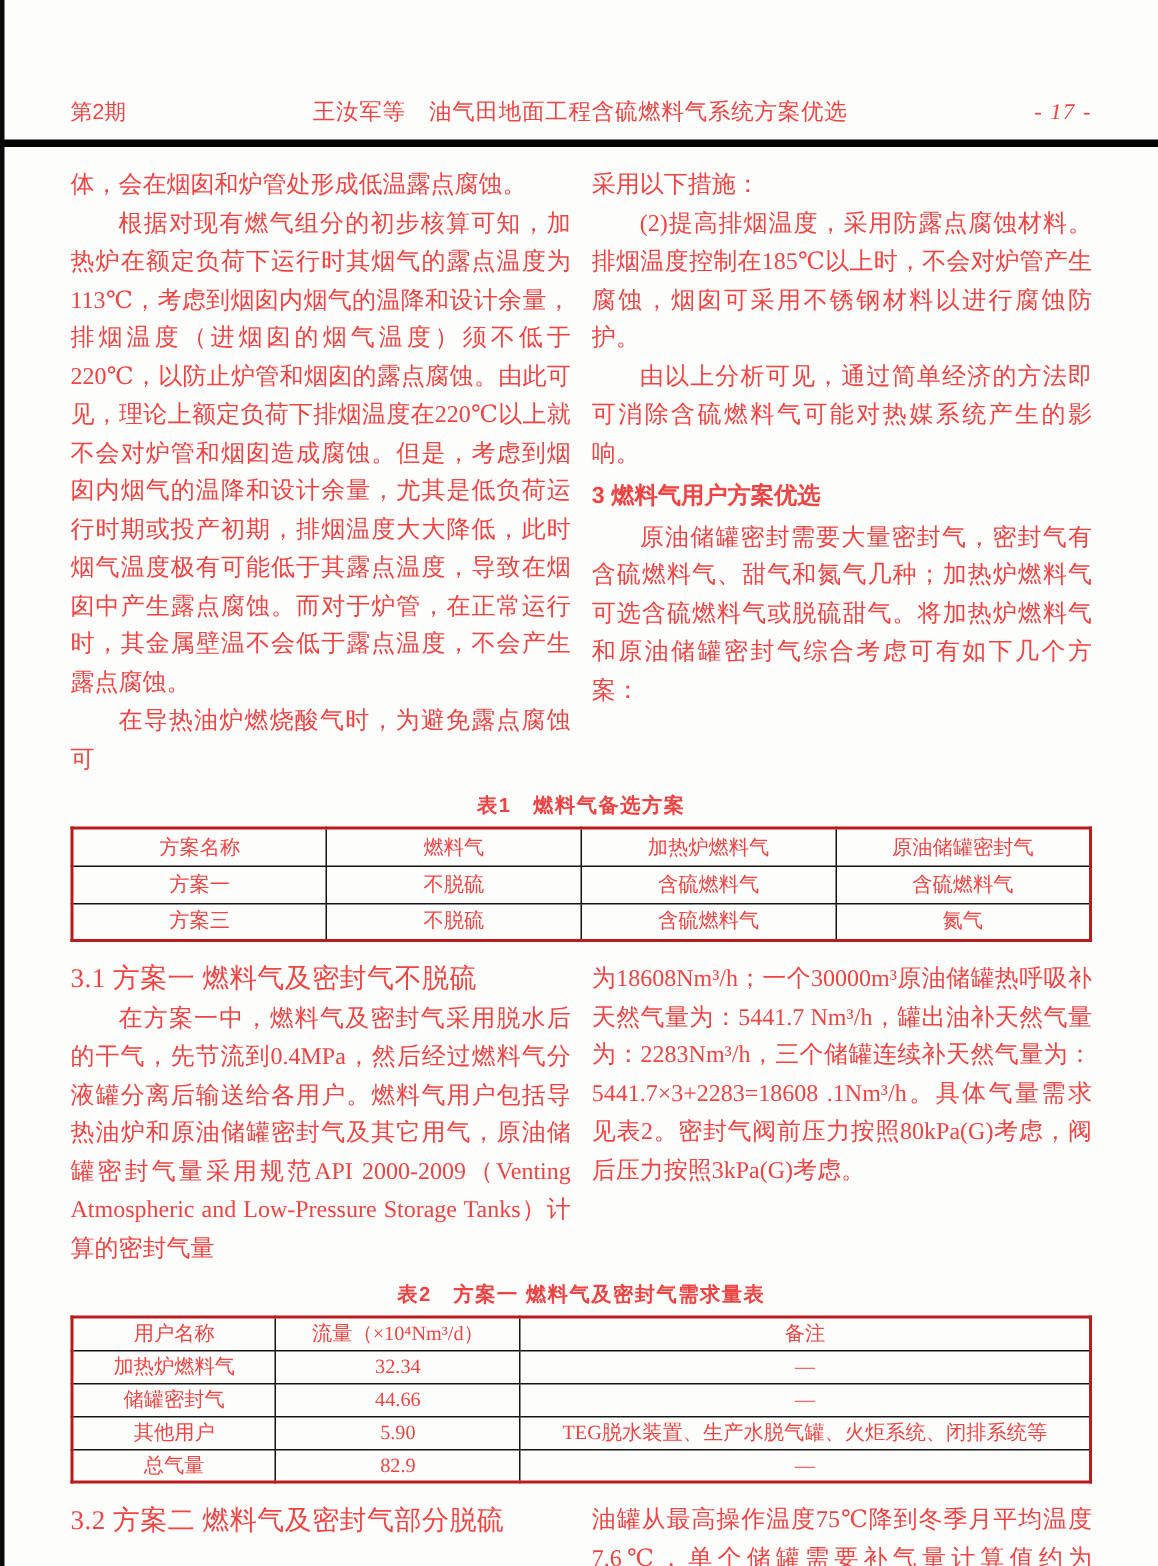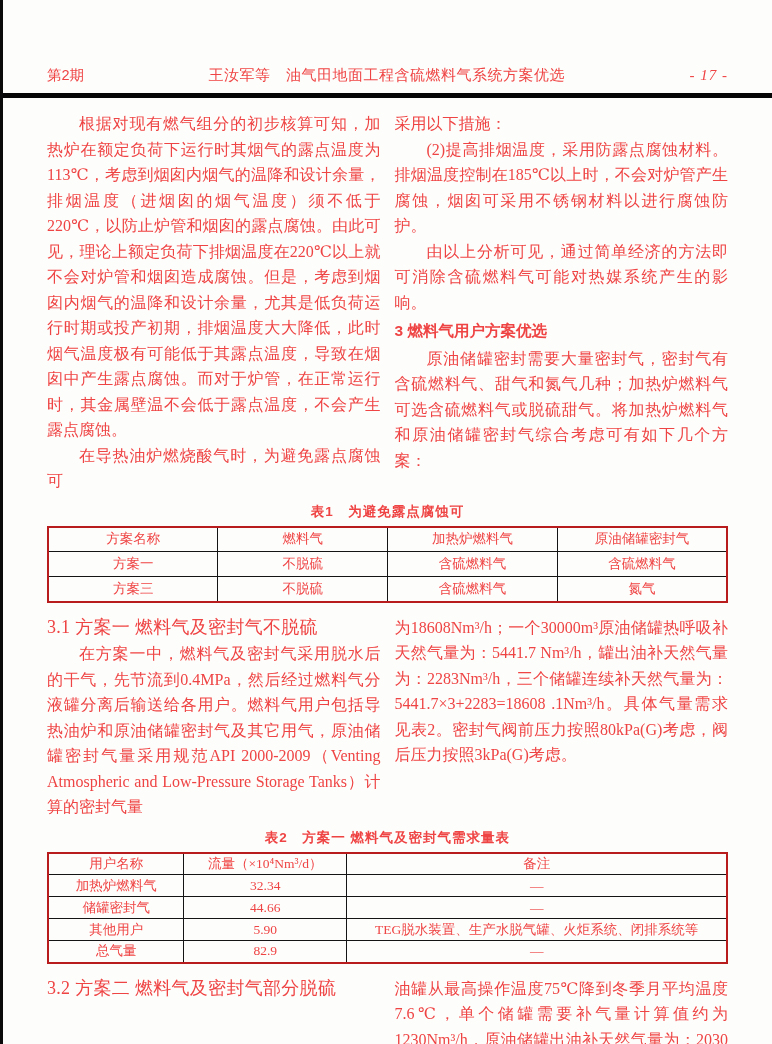--- a/index.html
+++ b/index.html
@@ -93,33 +93,34 @@
     <span class="issue">第2期</span>
     <span class="running-title">王汝军等　油气田地面工程含硫燃料气系统方案优选</span>
     <span class="page-num">- 17 -</span>
   </header>
   <div class="rule"></div>
 
   <main class="content">
 
     <div class="cols">
       <div class="col">
+        <p>体，会在烟囱和炉管处形成低温露点腐蚀。</p>
         <p class="indent">根据对现有燃气组分的初步核算可知，加热炉在额定负荷下运行时其烟气的露点温度为113℃，考虑到烟囱内烟气的温降和设计余量，排烟温度（进烟囱的烟气温度）须不低于220℃，以防止炉管和烟囱的露点腐蚀。由此可见，理论上额定负荷下排烟温度在220℃以上就不会对炉管和烟囱造成腐蚀。但是，考虑到烟囱内烟气的温降和设计余量，尤其是低负荷运行时期或投产初期，排烟温度大大降低，此时烟气温度极有可能低于其露点温度，导致在烟囱中产生露点腐蚀。而对于炉管，在正常运行时，其金属壁温不会低于露点温度，不会产生露点腐蚀。</p>
         <p class="indent">在导热油炉燃烧酸气时，为避免露点腐蚀可</p>
       </div>
       <div class="col">
         <p>采用以下措施：</p>
         <p class="indent">(2)提高排烟温度，采用防露点腐蚀材料。排烟温度控制在185℃以上时，不会对炉管产生腐蚀，烟囱可采用不锈钢材料以进行腐蚀防护。</p>
         <p class="indent">由以上分析可见，通过简单经济的方法即可消除含硫燃料气可能对热媒系统产生的影响。</p>
         <p class="h-level1">3 燃料气用户方案优选</p>
         <p class="indent">原油储罐密封需要大量密封气，密封气有含硫燃料气、甜气和氮气几种；加热炉燃料气可选含硫燃料气或脱硫甜气。将加热炉燃料气和原油储罐密封气综合考虑可有如下几个方案：</p>
       </div>
     </div>
 
-    <div class="tbl-caption">表1　为避免露点腐蚀可</div>
+    <div class="tbl-caption">表1　燃料气备选方案</div>
     <table class="tbl1">
       <colgroup>
           <col class="c">
           <col class="c">
           <col class="c">
           <col class="c">
         </colgroup>
       <thead>
         <tr>
           <th>方案名称</th>

